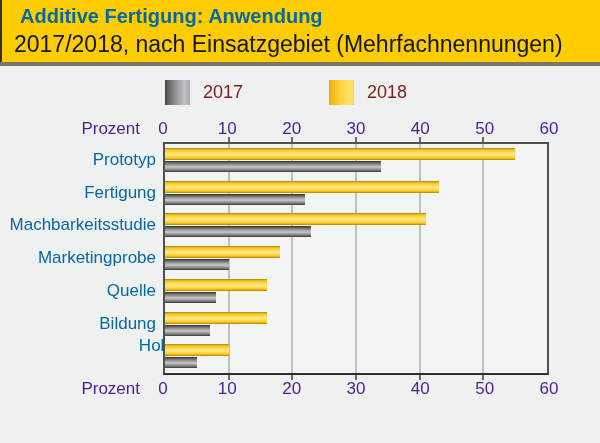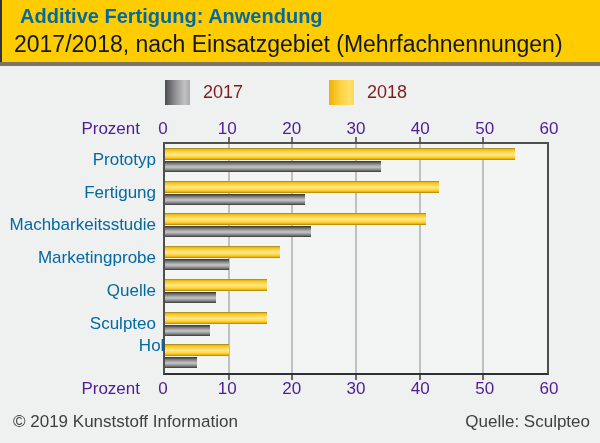--- a/index.html
+++ b/index.html
@@ -82,21 +82,21 @@
         <span class="tick-label" style="left: 100%;">60</span>
       </span>
   </div>
 
   <div class="cat-labels" id="cat-labels">
       <div class="cat-label" style="top: 2px; height: 32.7143px; line-height: 32.7143px;">Prototyp</div>
       <div class="cat-label" style="top: 34.7143px; height: 32.7143px; line-height: 32.7143px;">Fertigung</div>
       <div class="cat-label" style="top: 100.143px; height: 32.7143px; line-height: 32.7143px;">Marketingprobe</div>
       <div class="cat-label" style="top: 67.4286px; height: 32.7143px; line-height: 32.7143px;">Machbarkeitsstudie</div>
       <div class="cat-label" style="top: 132.857px; height: 32.7143px; line-height: 32.7143px;">Quelle</div>
-      <div class="cat-label" style="top: 165.571px; height: 32.7143px; line-height: 32.7143px;">Sculpteo</div>
+      <div class="cat-label" style="top: 165.571px; height: 32.7143px; line-height: 32.7143px;">Bildung</div>
       <div class="cat-label" style="top: 188px; height: 32.7143px; line-height: 32.7143px; margin-left: 32px;">Hobby</div>
     </div>
 
   <div class="plot" id="plot">
       <div class="gridline" style="left: 16.6667%;"></div>
       <div class="nub nub-top" style="left: 16.6667%;"></div>
       <div class="nub nub-bottom" style="left: 16.6667%;"></div>
       <div class="gridline" style="left: 33.3333%;"></div>
       <div class="nub nub-top" style="left: 33.3333%;"></div>
       <div class="nub nub-bottom" style="left: 33.3333%;"></div>
@@ -145,18 +145,14 @@
         <span class="tick-label" style="left: 0%;">0</span>
         <span class="tick-label" style="left: 16.6667%;">10</span>
         <span class="tick-label" style="left: 33.3333%;">20</span>
         <span class="tick-label" style="left: 50%;">30</span>
         <span class="tick-label" style="left: 66.6667%;">40</span>
         <span class="tick-label" style="left: 83.3333%;">50</span>
         <span class="tick-label" style="left: 100%;">60</span>
       </span>
   </div>
 
-  <div class="footer">
-    <span>© 2019 Kunststoff Information</span>
-    <span>Quelle: Sculpteo</span>
-  </div>
 
 </div>
 
 </body></html>

